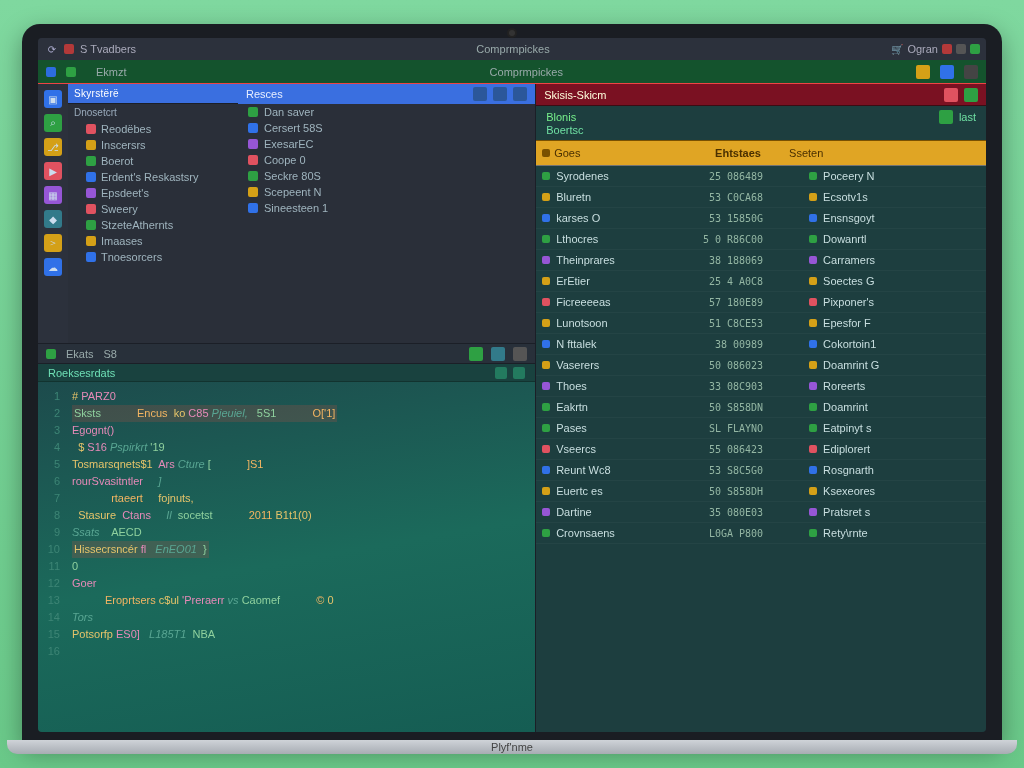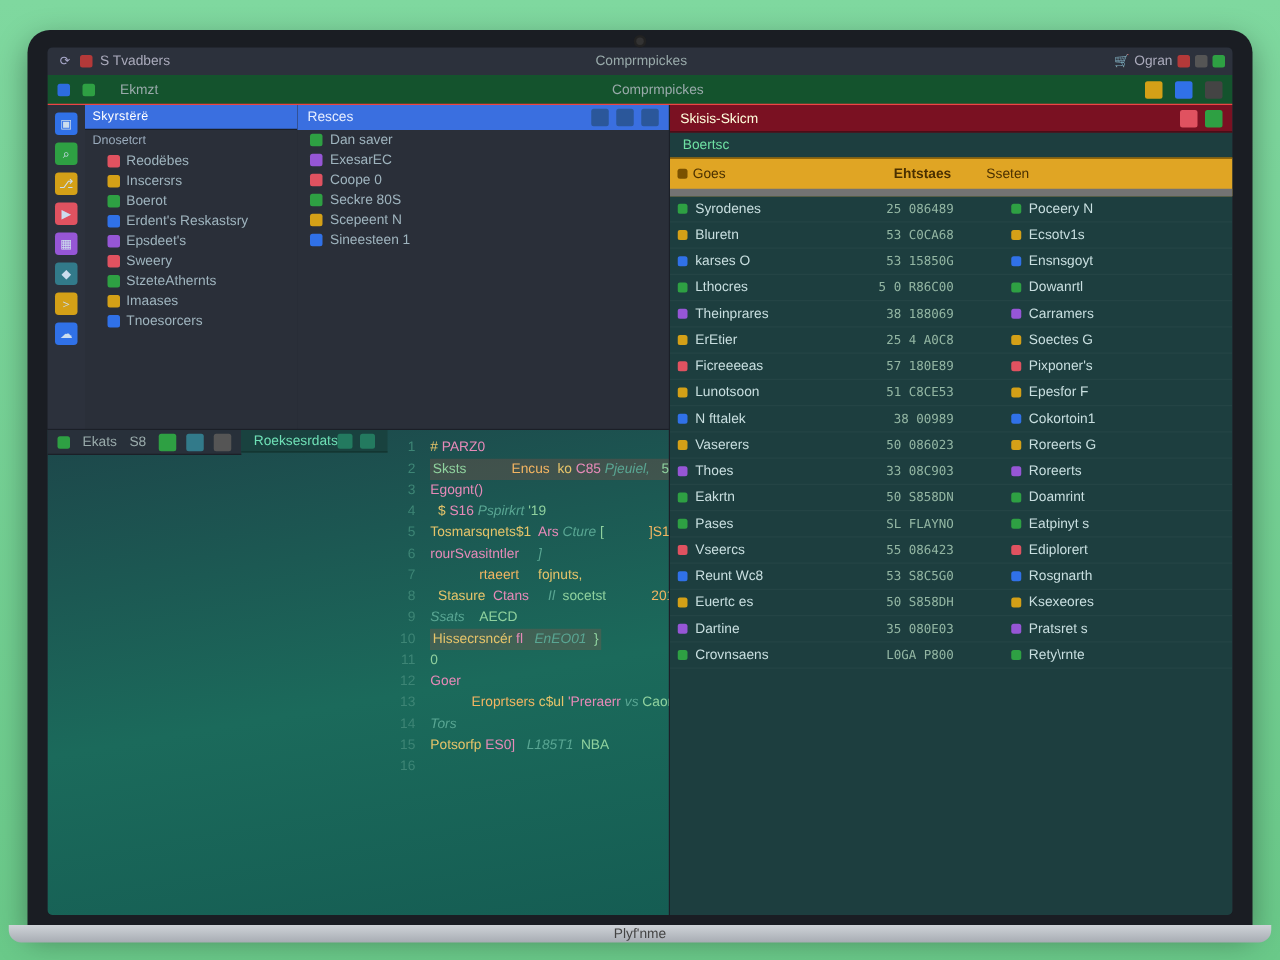--- a/index.html
+++ b/index.html
@@ -50,42 +50,42 @@
 
 .modules { flex:1; background:#2a2f39; display:flex; flex-direction:column; }
 .mod-hdr { height:20px; background:#3a6fe0; color:#e7eeff; display:flex; align-items:center; justify-content:space-between; padding:0 8px; font-size:10px; }
 .mod-hdr .mbtns { display:flex; gap:6px; }
 .mbtn { width:14px; height:14px; background:#2b579a; border-radius:2px; cursor:pointer; }
 .modules ul { list-style:none; flex:1; overflow:hidden; }
 .modules li { padding:2px 10px; color:#9fb4be; display:flex; align-items:center; gap:6px; white-space:nowrap; }
 .modules li .fi { width:10px;height:10px;border-radius:2px; }
 
 
-.editor { flex:1; background:linear-gradient(170deg,#1d464a,#1b6a5b 55%,#155d53); display:flex; flex-direction:row; min-height:0; }
+.editor { flex:1; background:linear-gradient(170deg,#1d464a,#1b6a5b 55%,#155d53); display:flex; flex-direction:column; min-height:0; }
 .editor-tabs { height:20px; background:#28303a; display:flex; align-items:center; padding:0 8px; gap:10px; color:#9aa; border-bottom:1px solid #1b1f27; }
 .editor-tabs .etops { margin-left:auto; display:flex; gap:8px; }
 .etop { width:14px; height:14px; border-radius:2px; background:#2ea043; cursor:pointer; }
 .filebar { height:18px; display:flex; align-items:center; justify-content:space-between; padding:0 10px; color:#6fe0b6; background:#19423f; font-size:10px; border-bottom:1px solid #12332f; }
 .filebar .fops { display:flex; gap:6px; }
 .fop { width:12px; height:12px; background:#237a5f; border-radius:2px; cursor:pointer; }
 .code { flex:1; padding:6px 6px 6px 34px; position:relative; color:#bde; line-height:17px; font-family:Consolas,Menlo,monospace; font-size:11px; overflow:hidden; }
 .gutter { position:absolute; left:0; top:6px; width:28px; text-align:right; color:#3d8575; padding-right:6px; line-height:17px; }
 .cl { white-space:pre; }
 .kw { color:#e6c46a; } .str { color:#e68ab8; } .fn { color:#8fd19e; } .num { color:#f3b562;padding-left:33px; } .cm { color:#59a693; font-style:italic; }
 .hlrow { background:rgba(231,76,60,.18); display:inline-block; padding:0 2px; }
 
 
 .rightcol { flex:0.95; display:flex; flex-direction:column; background:#1d3e3f; min-width:0; }
 .rtitle { height:22px; background:#7a1122; border-bottom:1px solid #3c0c14; display:flex; align-items:center; justify-content:space-between; padding:0 8px; color:#ffd; }
 .rtitle .rtops { display:flex; gap:6px; }
 .rsq { width:14px; height:14px; border-radius:2px; cursor:pointer; }
 .rsq.y{background:#d4a017;} .rsq.g{background:#2ea043;} .rsq.r{background:#e05260;} .rsq.b{background:#3071e8;}
 .rhead { padding:4px 10px; color:#76f08b; font-size:11px; }
 .rhead .sub { color:#6fe0a3; }
-.colhdr { height:20px; background:#e0a524; display:flex; align-items:center; color:#4a3000; font-size:10px; padding:12px 6px; border-top:1px solid #7a5100; border-bottom:6px solid #737373; }
+.colhdr { height:20px; background:#e0a524; display:flex; align-items:center; color:#4a3000; font-size:10px; padding:12px 6px; border-top:1px solid #7a5100; border-bottom:1px solid #737373; }
 .colhdr .c { flex:1; display:flex; align-items:center; gap:4px; cursor:pointer; }
 .colhdr .c2w { flex:0 0 74px; text-align:right; padding-right:6px;font-weight:bold; }
 .colhdr .c4w { flex:0 0 18px; }
 .rows { flex:1; overflow:hidden; }
 .row { display:flex; align-items:center; height:21px; padding:0 6px; color:#c9dfe0; border-bottom:1px solid rgba(255,255,255,.03); }
 .row .nm { flex:1; display:flex; align-items:center; gap:6px; white-space:nowrap; overflow:hidden; }
 .row .va { flex:0 0 74px; text-align:right; color:#93b6a3; font-family:Consolas,Menlo,monospace; font-size:10px; padding-right:6px; }
 .row .tg { flex:1; display:flex; align-items:center; gap:6px; white-space:nowrap; overflow:hidden;padding-left:40px; }
 .row .sw { flex:0 0 18px; }
 .dot { width:8px; height:8px; border-radius:2px; }
@@ -192,20 +192,24 @@
               <span class="mbtns">
                 <span class="mbtn"></span>
                 <span class="mbtn"></span>
                 <span class="mbtn"></span>
               </span>
             </div>
             <ul id="mod-list">
                 <li>
                   <span class="fi c"></span>
                   <span>Dan saver</span>
+                </li>
+                <li>
+                  <span class="fi d"></span>
+                  <span>Cersert 58S</span>
                 </li>
                 <li>
                   <span class="fi e"></span>
                   <span>ExesarEC</span>
                 </li>
                 <li>
                   <span class="fi a"></span>
                   <span>Coope 0</span>
                 </li>
                 <li>
@@ -286,20 +290,27 @@
 
       <div class="rightcol">
         <div class="rtitle">
           <span>Skisis-Skicm</span>
           <span class="rtops">
             <span class="rsq r"></span>
             <span class="rsq g"></span>
           </span>
         </div>
         <div class="rhead">
+          <div style="display:flex;justify-content:space-between;align-items:center">
+            <span>Blonis</span>
+            <span style="display:flex;align-items:center;gap:6px">
+              <span class="rsq g"></span>
+              <span class="sub">last</span>
+            </span>
+          </div>
           <div class="sub">Boertsc</div>
         </div>
         <div class="colhdr">
           <span class="c">
               <span class="dot" style="background:#7a5100"></span>
               <span>Goes</span>
             </span>
           <span class="c c2w">Ehtstaes</span>
           <span class="c">
               <span>Sseten</span>
@@ -416,21 +427,21 @@
               <span class="sw"><span class="badge" style="background:#d4a017"></span></span>
             </div>
             <div class="row">
               <span class="nm">
                 <span class="dot" style="background:#d4a017"></span>
                 <span>Vaserers</span>
               </span>
               <span class="va">50 086023</span>
               <span class="tg">
                 <span class="dot" style="background:#d4a017"></span>
-                <span>Roreerts G</span>
+                <span>Doamrint G</span>
               </span>
               <span class="sw"><span class="badge" style="background:#2ea043"></span></span>
             </div>
             <div class="row">
               <span class="nm">
                 <span class="dot" style="background:#9656d6"></span>
                 <span>Thoes</span>
               </span>
               <span class="va">33 08C903</span>
               <span class="tg">

